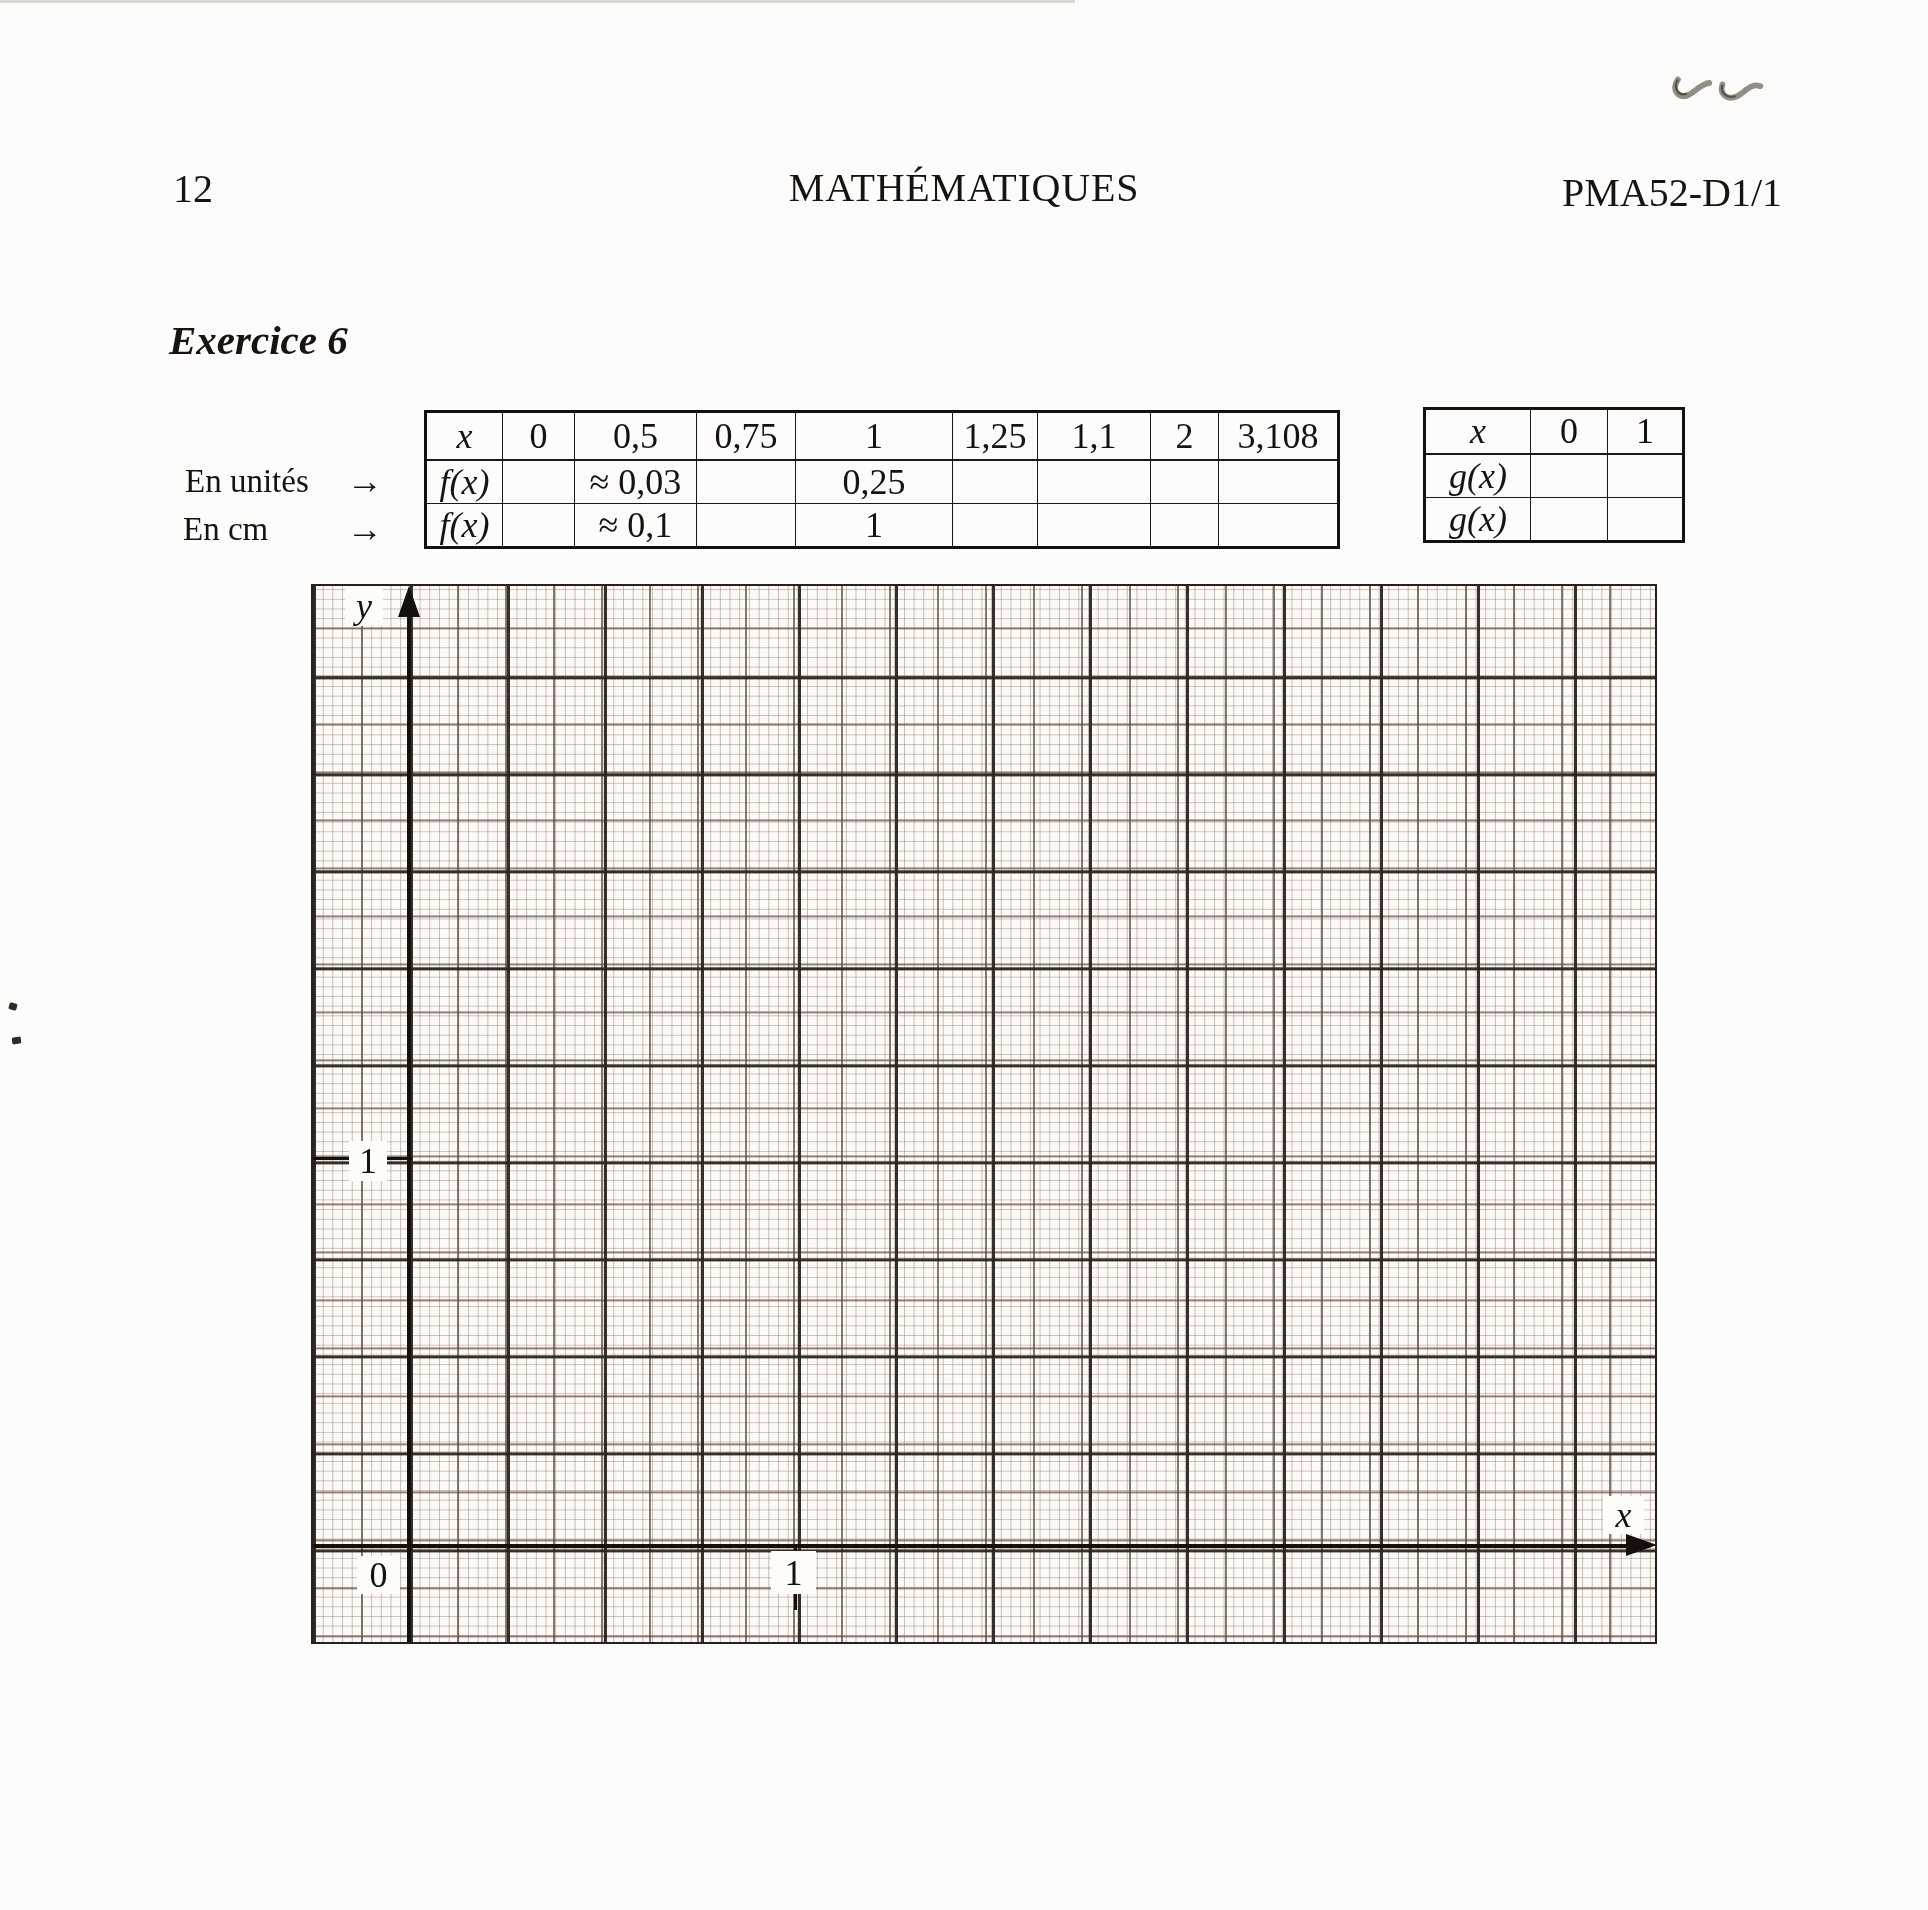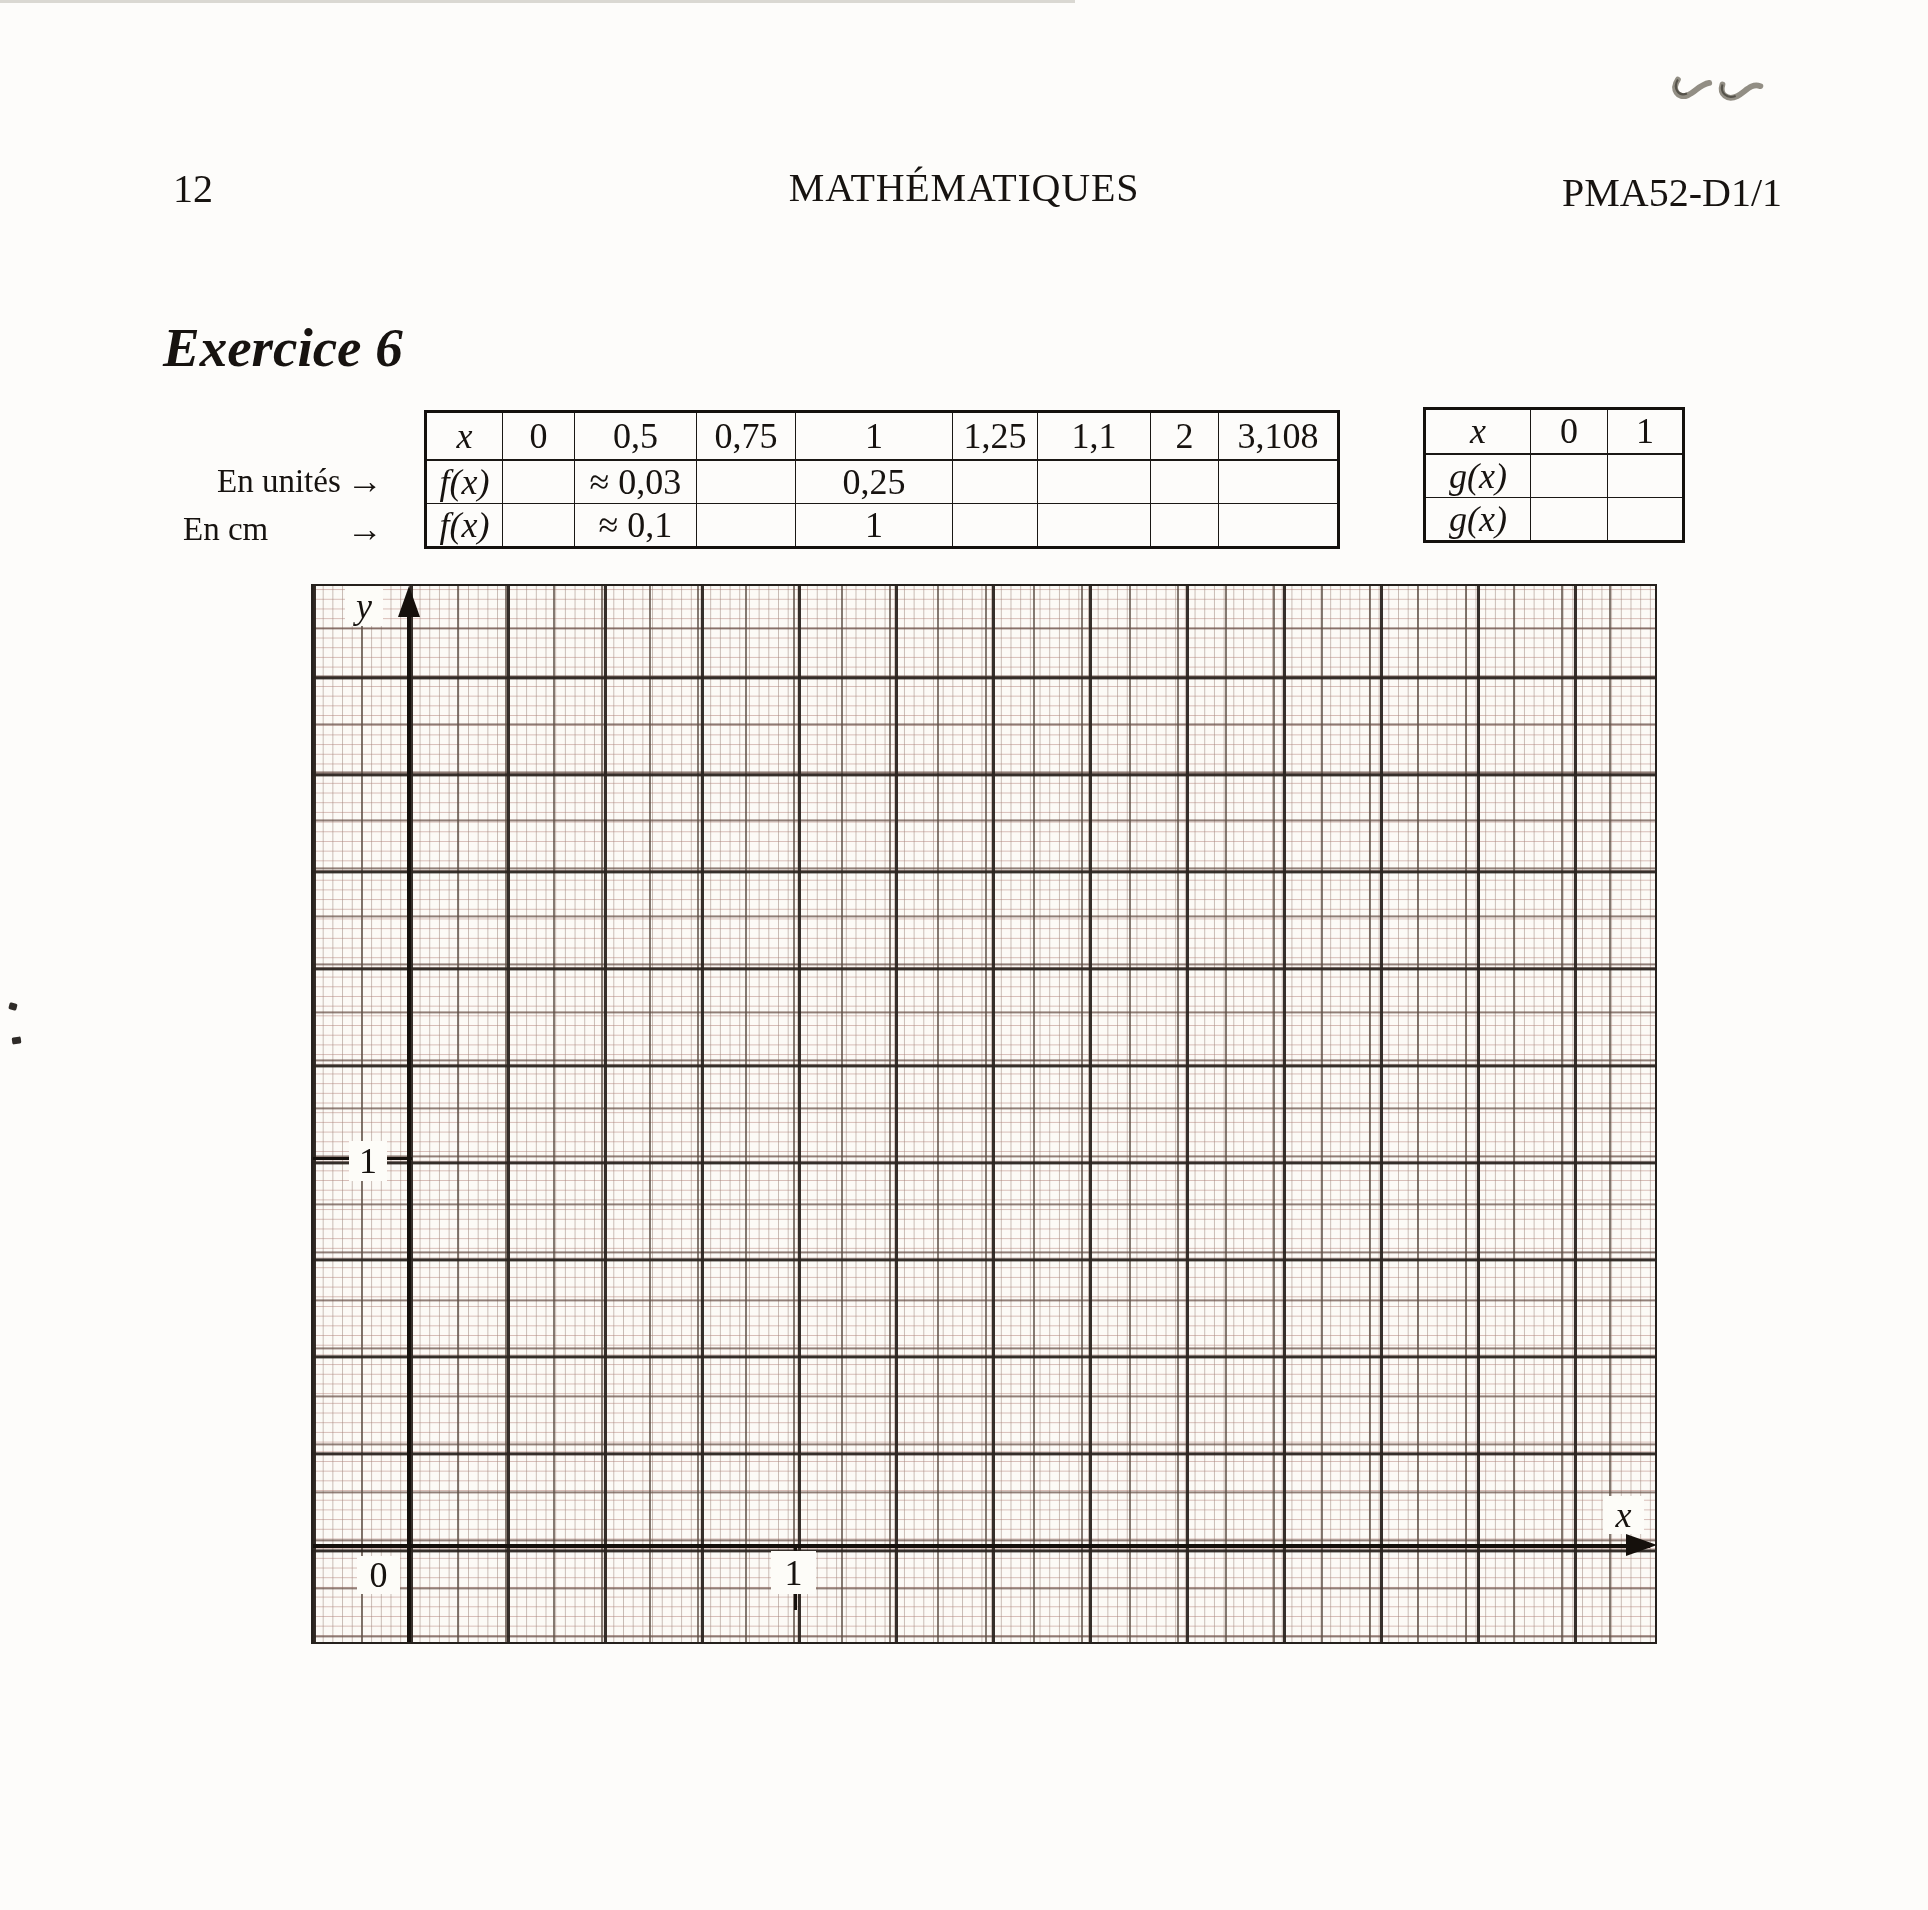--- a/index.html
+++ b/index.html
@@ -15,25 +15,25 @@
   
   .page-number{left:162px;top:165px;font-size:40px;margin-left:11px;}
   .subject-title{left:0;top:164px;width:1928px;text-align:center;font-size:40px;letter-spacing:0.8px;}
   .doc-code{left:1562px;top:169px;font-size:40px;}
   .scan-edge{left:0;top:0;width:1075px;height:2.5px;background:#dad8d2;}
   .speck{background:#2f2b28;border-radius:1.7px;}
   .speck.s1{left:9px;top:1003px;width:8.3px;height:6.6px;transform:rotate(15deg);}
   .speck.s2{left:11.6px;top:1037px;width:9px;height:6.6px;transform:rotate(-8deg);}
 
   
-  .exercise-title{left:163px;top:316px;font-size:55px;font-weight:bold;font-style:italic;}
+  .exercise-title{left:169px;top:316px;font-size:41px;font-weight:bold;font-style:italic;}
 
   
   .side-label{font-size:33px;}
-  .lbl-units{left:185px;top:463px;margin-left:32px;}
+  .lbl-units{left:185px;top:463px;}
   .lbl-cm{left:183px;top:511px;}
   .arrow-glyph{font-size:36px;}
   .arr-units{left:347px;top:460px;}
   .arr-cm{left:347px;top:508px;}
 
   
   table.scan-table{
     border-collapse:collapse;table-layout:fixed;position:absolute;
     background:#fdfcfa;
   }

